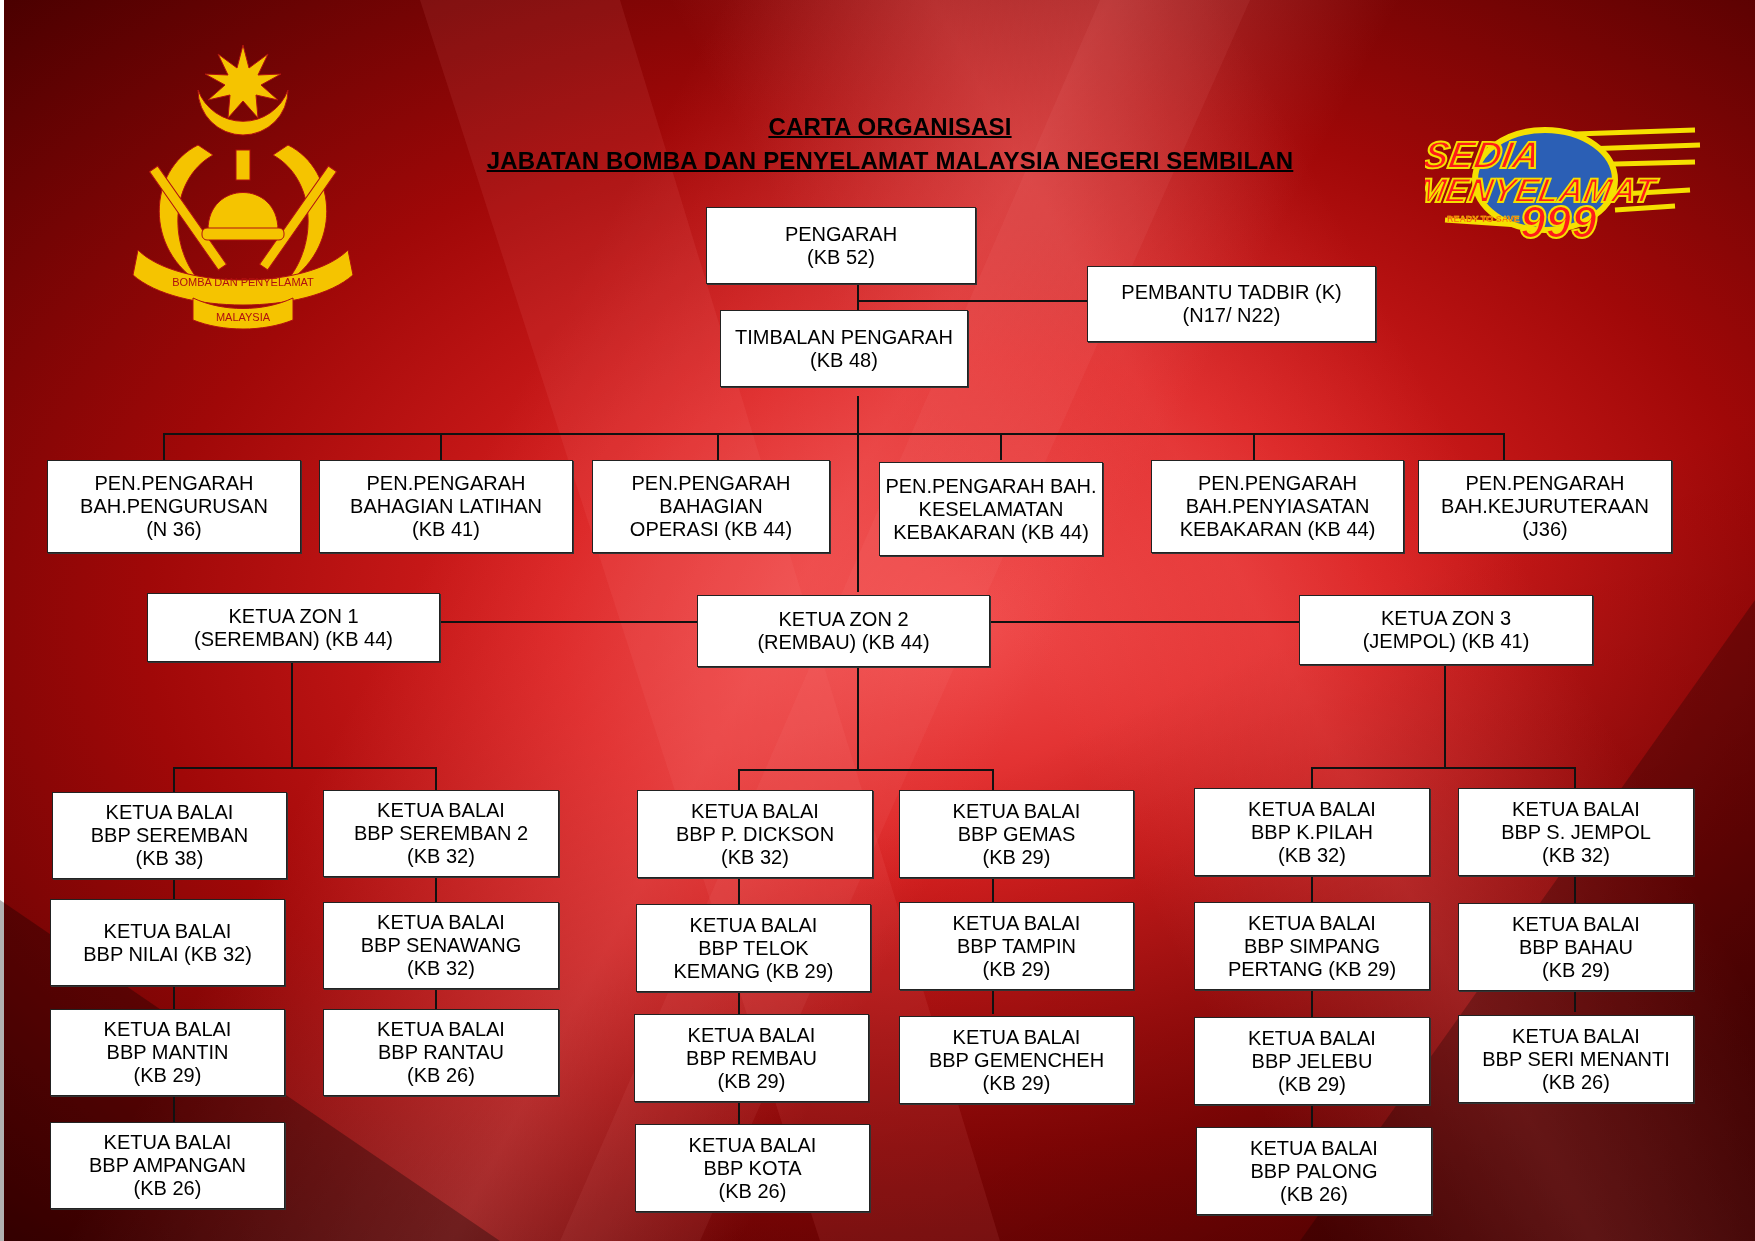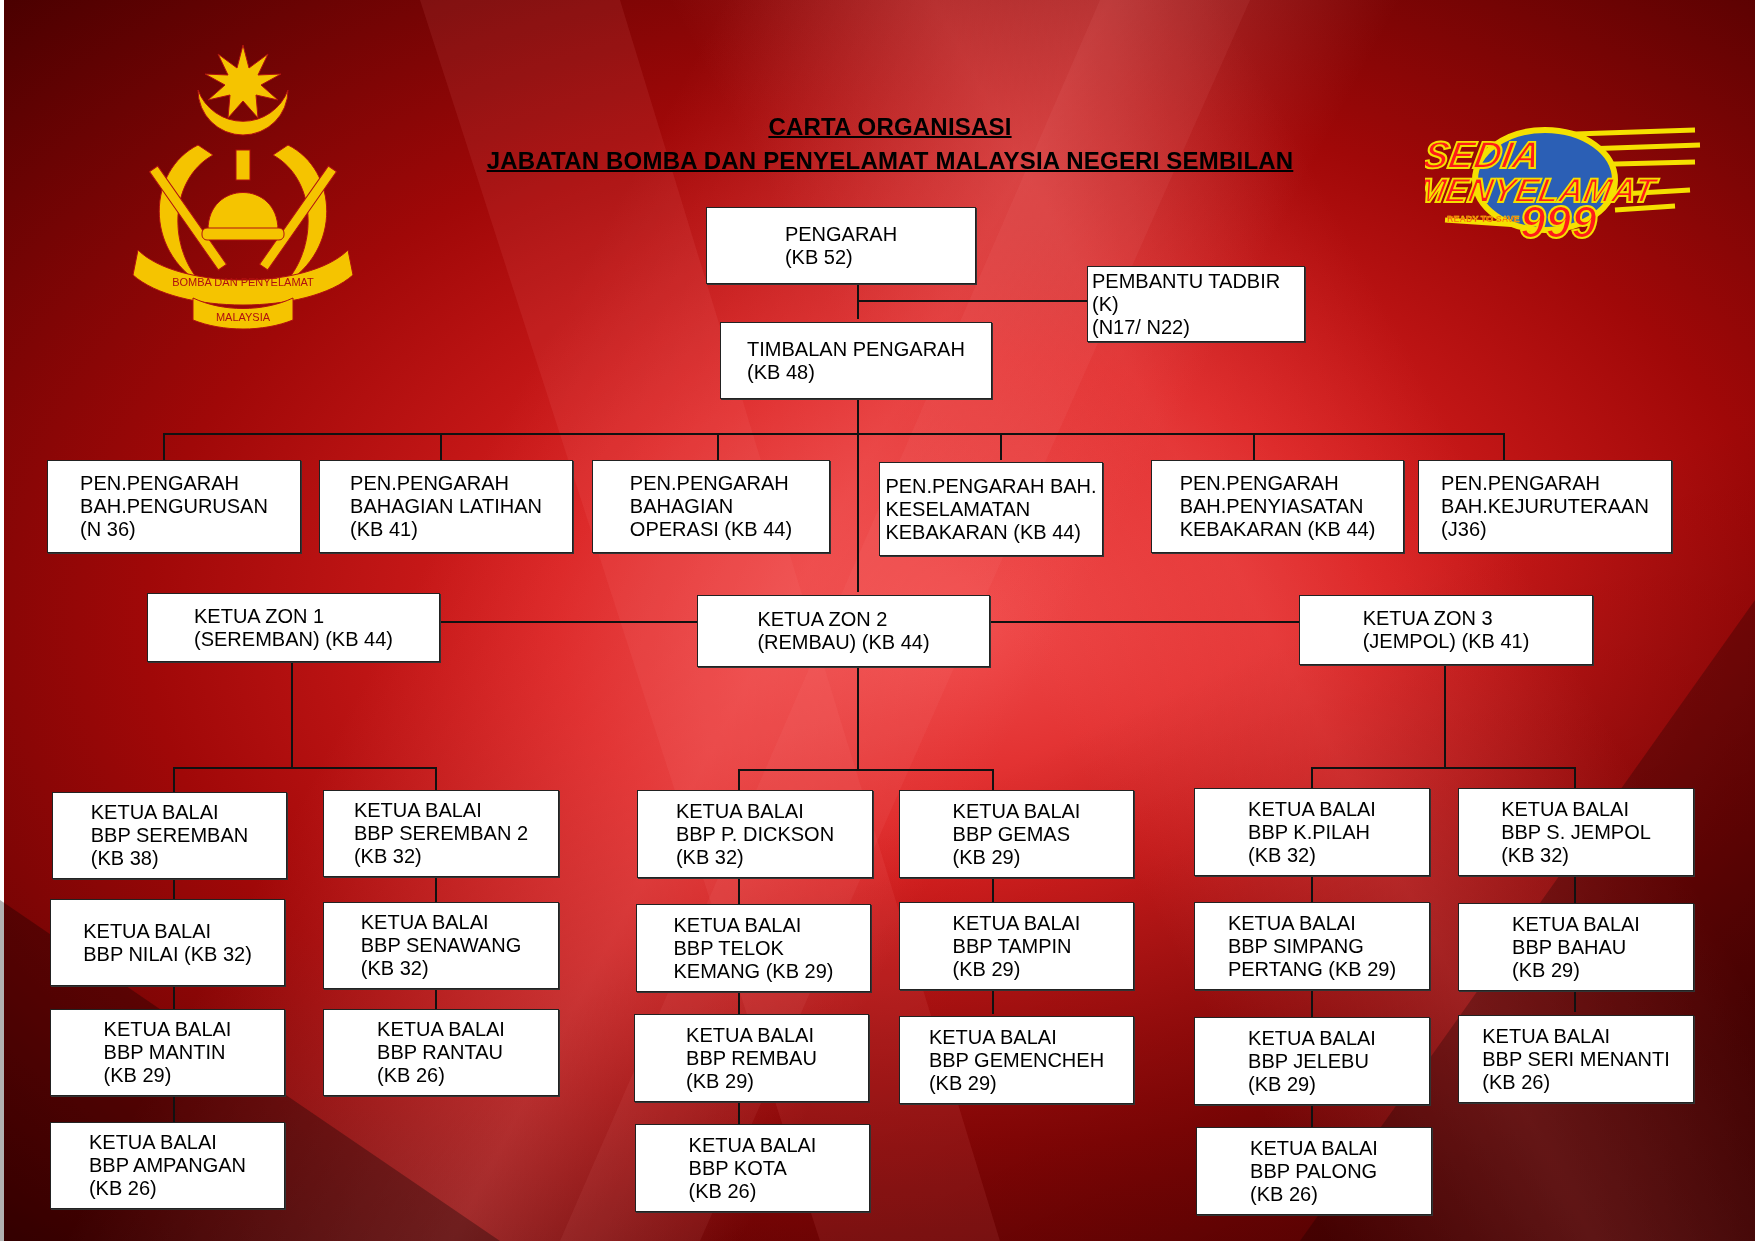--- a/index.html
+++ b/index.html
@@ -18,21 +18,21 @@
     position:absolute; left:0; width:100%; text-align:center; color:#000;
     font-weight:bold; text-decoration: underline; text-decoration-thickness: 2px;
     letter-spacing: 0.2px;
   }
   .title1 { top: 113px; font-size: 24px; left: 0; width: 1780px; }
   .title2 { top: 147px; font-size: 24px; left: 0; width: 1780px; }
   .box {
     position:absolute; background:#fff; border:1px solid #222;
     box-shadow: 1px 1px 0 #333;
     display:flex; align-items:center; justify-content:center;
-    text-align:left; color:#000; font-size:20px; line-height:23px;
+    text-align:center; color:#000; font-size:20px; line-height:23px;
     white-space: pre-line; box-sizing: border-box; padding: 0 4px;
   }
   .line { position:absolute; background:#111; }
   .logo { position:absolute; }
 </style>
 </head>
 <body>
 
 <div class="frame"></div>
 
@@ -114,23 +114,23 @@
   <div class="line" style="left:992px;top:769px;width:2px;height:245px"></div>
 
   <div class="line" style="left:1444px;top:665px;width:2px;height:103px"></div>
   <div class="line" style="left:1311px;top:767px;width:265px;height:2px"></div>
   <div class="line" style="left:1311px;top:767px;width:2px;height:360px"></div>
   <div class="line" style="left:1574px;top:767px;width:2px;height:245px"></div>
 </div>
 
 <div class="box" style="left:706px;top:207px;width:270px;height:77px">PENGARAH
 (KB 52)</div>
-<div class="box" style="left:1087px;top:266px;width:218px;height:76px">PEMBANTU TADBIR (K)
+<div class="box" style="left:1087px;top:266px;width:289px;height:76px">PEMBANTU TADBIR (K)
 (N17/ N22)</div>
-<div class="box" style="left:720px;top:322px;width:272px;height:77px">TIMBALAN PENGARAH
+<div class="box" style="left:720px;top:310px;width:248px;height:77px">TIMBALAN PENGARAH
 (KB 48)</div>
 
 <div class="box" style="left:47px;top:460px;width:254px;height:93px">PEN.PENGARAH
 BAH.PENGURUSAN
 (N 36)</div>
 <div class="box" style="left:319px;top:460px;width:254px;height:93px">PEN.PENGARAH
 BAHAGIAN LATIHAN
 (KB 41)</div>
 <div class="box" style="left:592px;top:460px;width:238px;height:93px">PEN.PENGARAH
 BAHAGIAN

